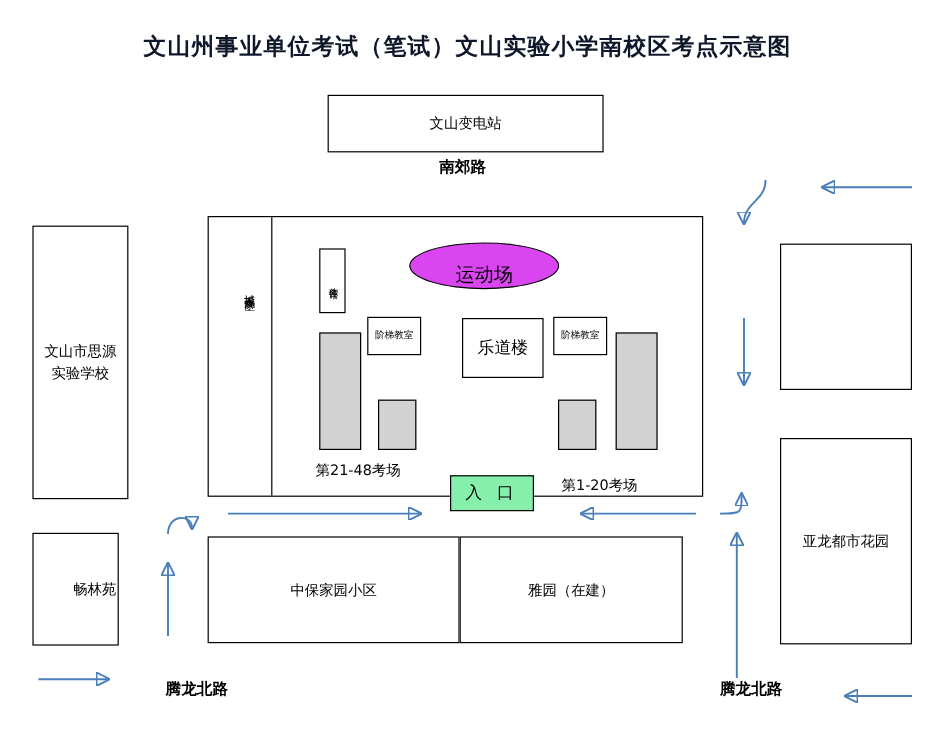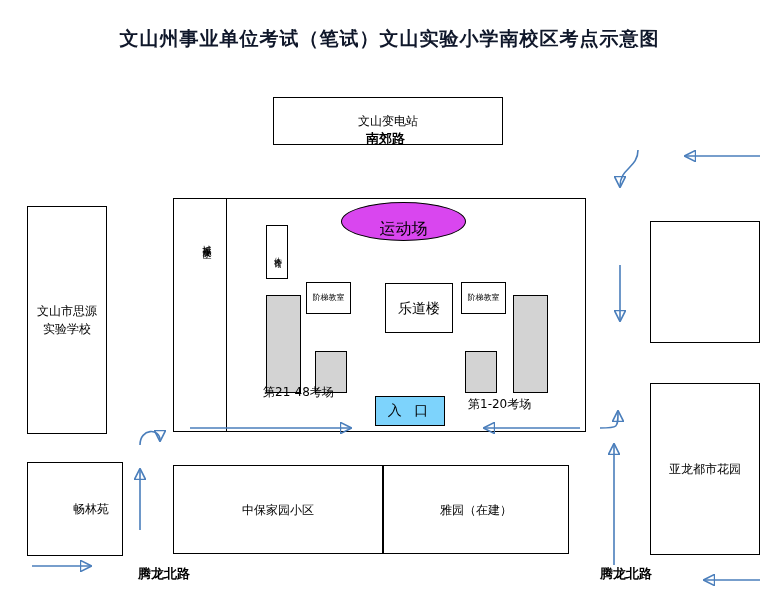--- a/index.html
+++ b/index.html
@@ -16,21 +16,20 @@
     border:1px solid #000;
     background:#ffffff;
     box-sizing:border-box;
     display:flex;
     align-items:center;
     justify-content:center;
     text-align:center;
     font-size:12px;
     color:#000;
     line-height:1.5;
-    margin-top:18px;
   }
   .gray{background:#d3d3d3;}
   .label{
     position:absolute;
     font-size:12px;
     color:#000;
     text-align:center;
     white-space:nowrap;
   }
   .vert{
@@ -54,21 +53,21 @@
     position:absolute;
     border:1px solid #000;
     border-radius:50%;
     background:#d946ef;
     display:flex;align-items:flex-end;justify-content:center;
     font-size:16px;
   }
   .entrance{
     position:absolute;
     border:1px solid #000;
-    background:#7dd3fc;
+    background:#86efac;
     display:flex;align-items:center;justify-content:center;
     font-size:14px;
     letter-spacing:4px;
     font-weight:normal;
   }
   .smalltext{font-size:9px;}
   .tinytext{font-size:8px;}
   .roadlabel{font-weight:bold;font-size:13px;}
 </style>
 </head>
@@ -137,21 +136,21 @@
   <div class="entrance" style="left:375px;top:396px;width:68px;height:28px;">
     <span>入 口</span>
   </div>
 
   <div class="box" style="left:650px;top:203px;width:110px;height:122px;"></div>
 
   <div class="box" style="left:650px;top:365px;width:110px;height:172px;">
     <span>亚龙都市花园</span>
   </div>
 
-  <div class="box" style="left:27px;top:444px;width:96px;height:94px;padding-left:32px;">
+  <div class="box" style="left:27px;top:444px;width:72px;height:94px;padding-left:32px;">
     <span>畅林苑</span>
   </div>
 
   <div class="box" style="left:173px;top:447px;width:210px;height:89px;">
     <span>中保家园小区</span>
   </div>
   <div class="box" style="left:383px;top:447px;width:186px;height:89px;">
     <span>雅园（在建）</span>
   </div>
 

